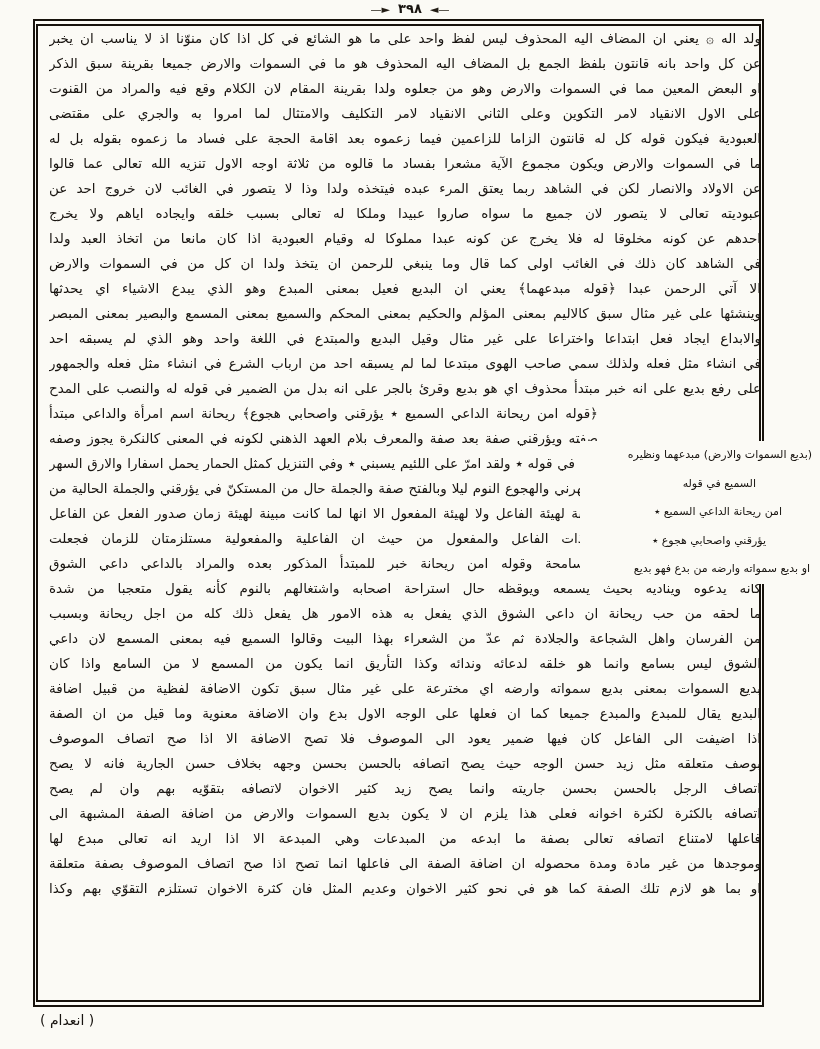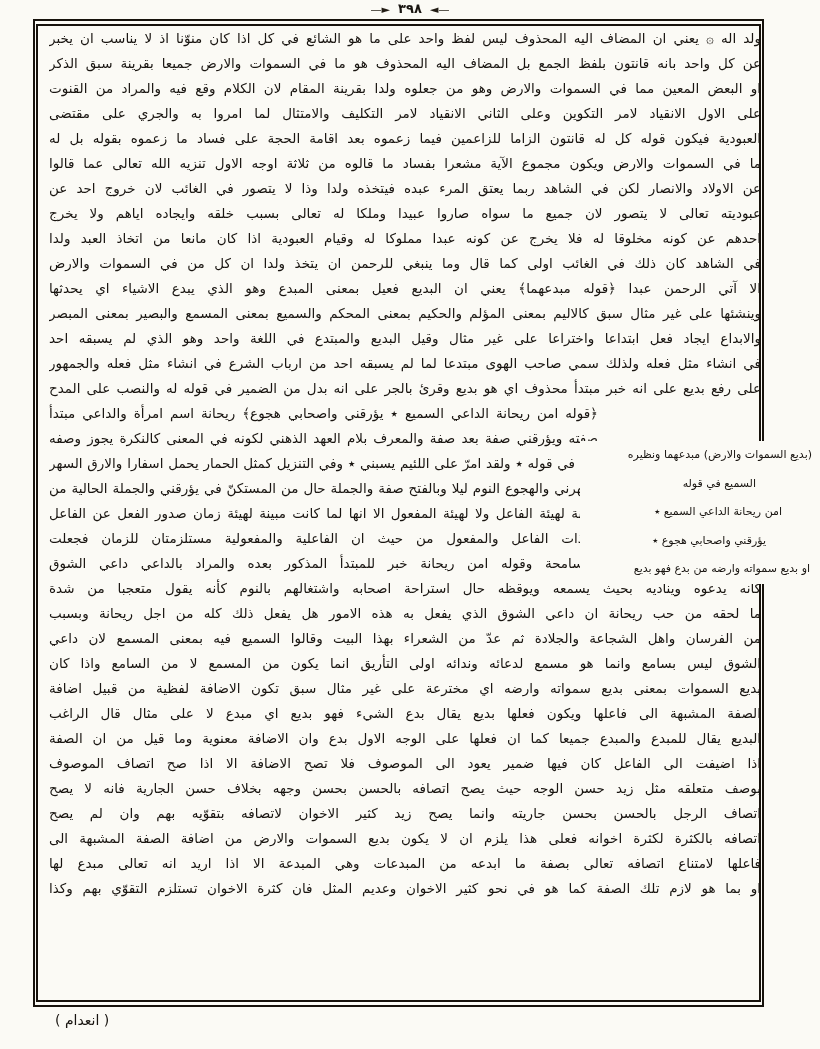--- a/index.html
+++ b/index.html
@@ -61,21 +61,21 @@
     z-index:3;
   }
   .note .nl{white-space:nowrap;overflow:hidden;}
   .note .nl:nth-child(2){padding-right:56px;text-align:right;}
   .note .nl:nth-child(3){padding-right:30px;}
   .note .nl:nth-child(4){padding-right:46px;}
   .note .nl:nth-child(5){padding-right:2px;}
   
   .catch{
     position:absolute;top:1012px;left:40px;
-    direction:rtl;font-size:14px;margin-left:15px;
+    direction:rtl;font-size:14px;
   }
 </style>
 </head>
 <body>
 
 <div class="page">
 
   <div class="hdr">
     <span class="orn">—►</span>
     <span class="num">٣٩٨</span>
@@ -103,29 +103,29 @@
       <div class="tl short">﴿قوله امن ريحانة الداعي السميع ٭ يؤرقني واصحابي هجوع﴾ ريحانة اسم امرأة والداعي مبتدأ والسميع</div>
       <div class="tl short">صفته ويؤرقني صفة بعد صفة والمعرف بلام العهد الذهني لكونه في المعنى كالنكرة يجوز وصفه بالجملة الخبرية</div>
       <div class="tl short">كما في قوله ٭ ولقد امرّ على اللئيم يسبني ٭ وفي التنزيل كمثل الحمار يحمل اسفارا والارق السهر وارقني تأريقا اي</div>
       <div class="tl short">اسهرني والهجوع النوم ليلا وبالفتح صفة والجملة حال من المستكنّ في يؤرقني والجملة الحالية من الضمير وان لم تكن</div>
       <div class="tl short">مبينة لهيئة الفاعل ولا لهيئة المفعول الا انها لما كانت مبينة لهيئة زمان صدور الفعل عن الفاعل ووقوعه على</div>
       <div class="tl">المفعول عدّت مبينة لهيئة ذات الفاعل والمفعول من حيث ان الفاعلية والمفعولية مستلزمتان للزمان فجعلت</div>
       <div class="tl">هيئة اللازم هيئة للملزوم مسامحة وقوله امن ريحانة خبر للمبتدأ المذكور بعده والمراد بالداعي داعي الشوق</div>
       <div class="tl">كانه يدعوه ويناديه بحيث يسمعه ويوقظه حال استراحة اصحابه واشتغالهم بالنوم كأنه يقول متعجبا من شدة</div>
       <div class="tl">ما لحقه من حب ريحانة ان داعي الشوق الذي يفعل به هذه الامور هل يفعل ذلك كله من اجل ريحانة وبسبب</div>
       <div class="tl">من الفرسان واهل الشجاعة والجلادة ثم عدّ من الشعراء بهذا البيت وقالوا السميع فيه بمعنى المسمع لان داعي</div>
-      <div class="tl">الشوق ليس بسامع وانما هو مسمع لدعائه وندائه اولى التأريق انما يكون من المسمع لا من السامع واذا كان</div>
+      <div class="tl">الشوق ليس بسامع وانما هو خلقه لدعائه وندائه وكذا التأريق انما يكون من المسمع لا من السامع واذا كان</div>
       <div class="tl">بديع السموات بمعنى بديع سمواته وارضه اي مخترعة على غير مثال سبق تكون الاضافة لفظية من قبيل اضافة</div>
-      <div class="tl">الصفة المشبهة الى فاعلها ويكون فعلها بديع يقال بدع الشيء فهو بديع اي مبدع لا على مثال قال الراغب</div>
       <div class="tl">البديع يقال للمبدع والمبدع جميعا كما ان فعلها على الوجه الاول بدع وان الاضافة معنوية وما قيل من ان الصفة</div>
       <div class="tl">اذا اضيفت الى الفاعل كان فيها ضمير يعود الى الموصوف فلا تصح الاضافة الا اذا صح اتصاف الموصوف</div>
       <div class="tl">بوصف متعلقه مثل زيد حسن الوجه حيث يصح اتصافه بالحسن بحسن وجهه بخلاف حسن الجارية فانه لا يصح</div>
       <div class="tl">اتصاف الرجل بالحسن بحسن جاريته وانما يصح زيد كثير الاخوان لاتصافه بتقوّيه بهم وان لم يصح</div>
       <div class="tl">اتصافه بالكثرة لكثرة اخوانه فعلى هذا يلزم ان لا يكون بديع السموات والارض من اضافة الصفة المشبهة الى</div>
       <div class="tl">فاعلها لامتناع اتصافه تعالى بصفة ما ابدعه من المبدعات وهي المبدعة الا اذا اريد انه تعالى مبدع لها</div>
+      <div class="tl">وموجدها من غير مادة ومدة محصوله ان اضافة الصفة الى فاعلها انما تصح اذا صح اتصاف الموصوف بصفة متعلقة</div>
       <div class="tl">او بما هو لازم تلك الصفة كما هو في نحو كثير الاخوان وعديم المثل فان كثرة الاخوان تستلزم التقوّي بهم وكذا</div>
     </div>
 
   <div class="note">
       <div class="nl">(بديع السموات والارض) مبدعهما ونظيره</div>
       <div class="nl">السميع في قوله</div>
       <div class="nl">امن ريحانة الداعي السميع ٭</div>
       <div class="nl">يؤرقني واصحابي هجوع ٭</div>
       <div class="nl">او بديع سمواته وارضه من بدع فهو بديع</div>
     </div>

